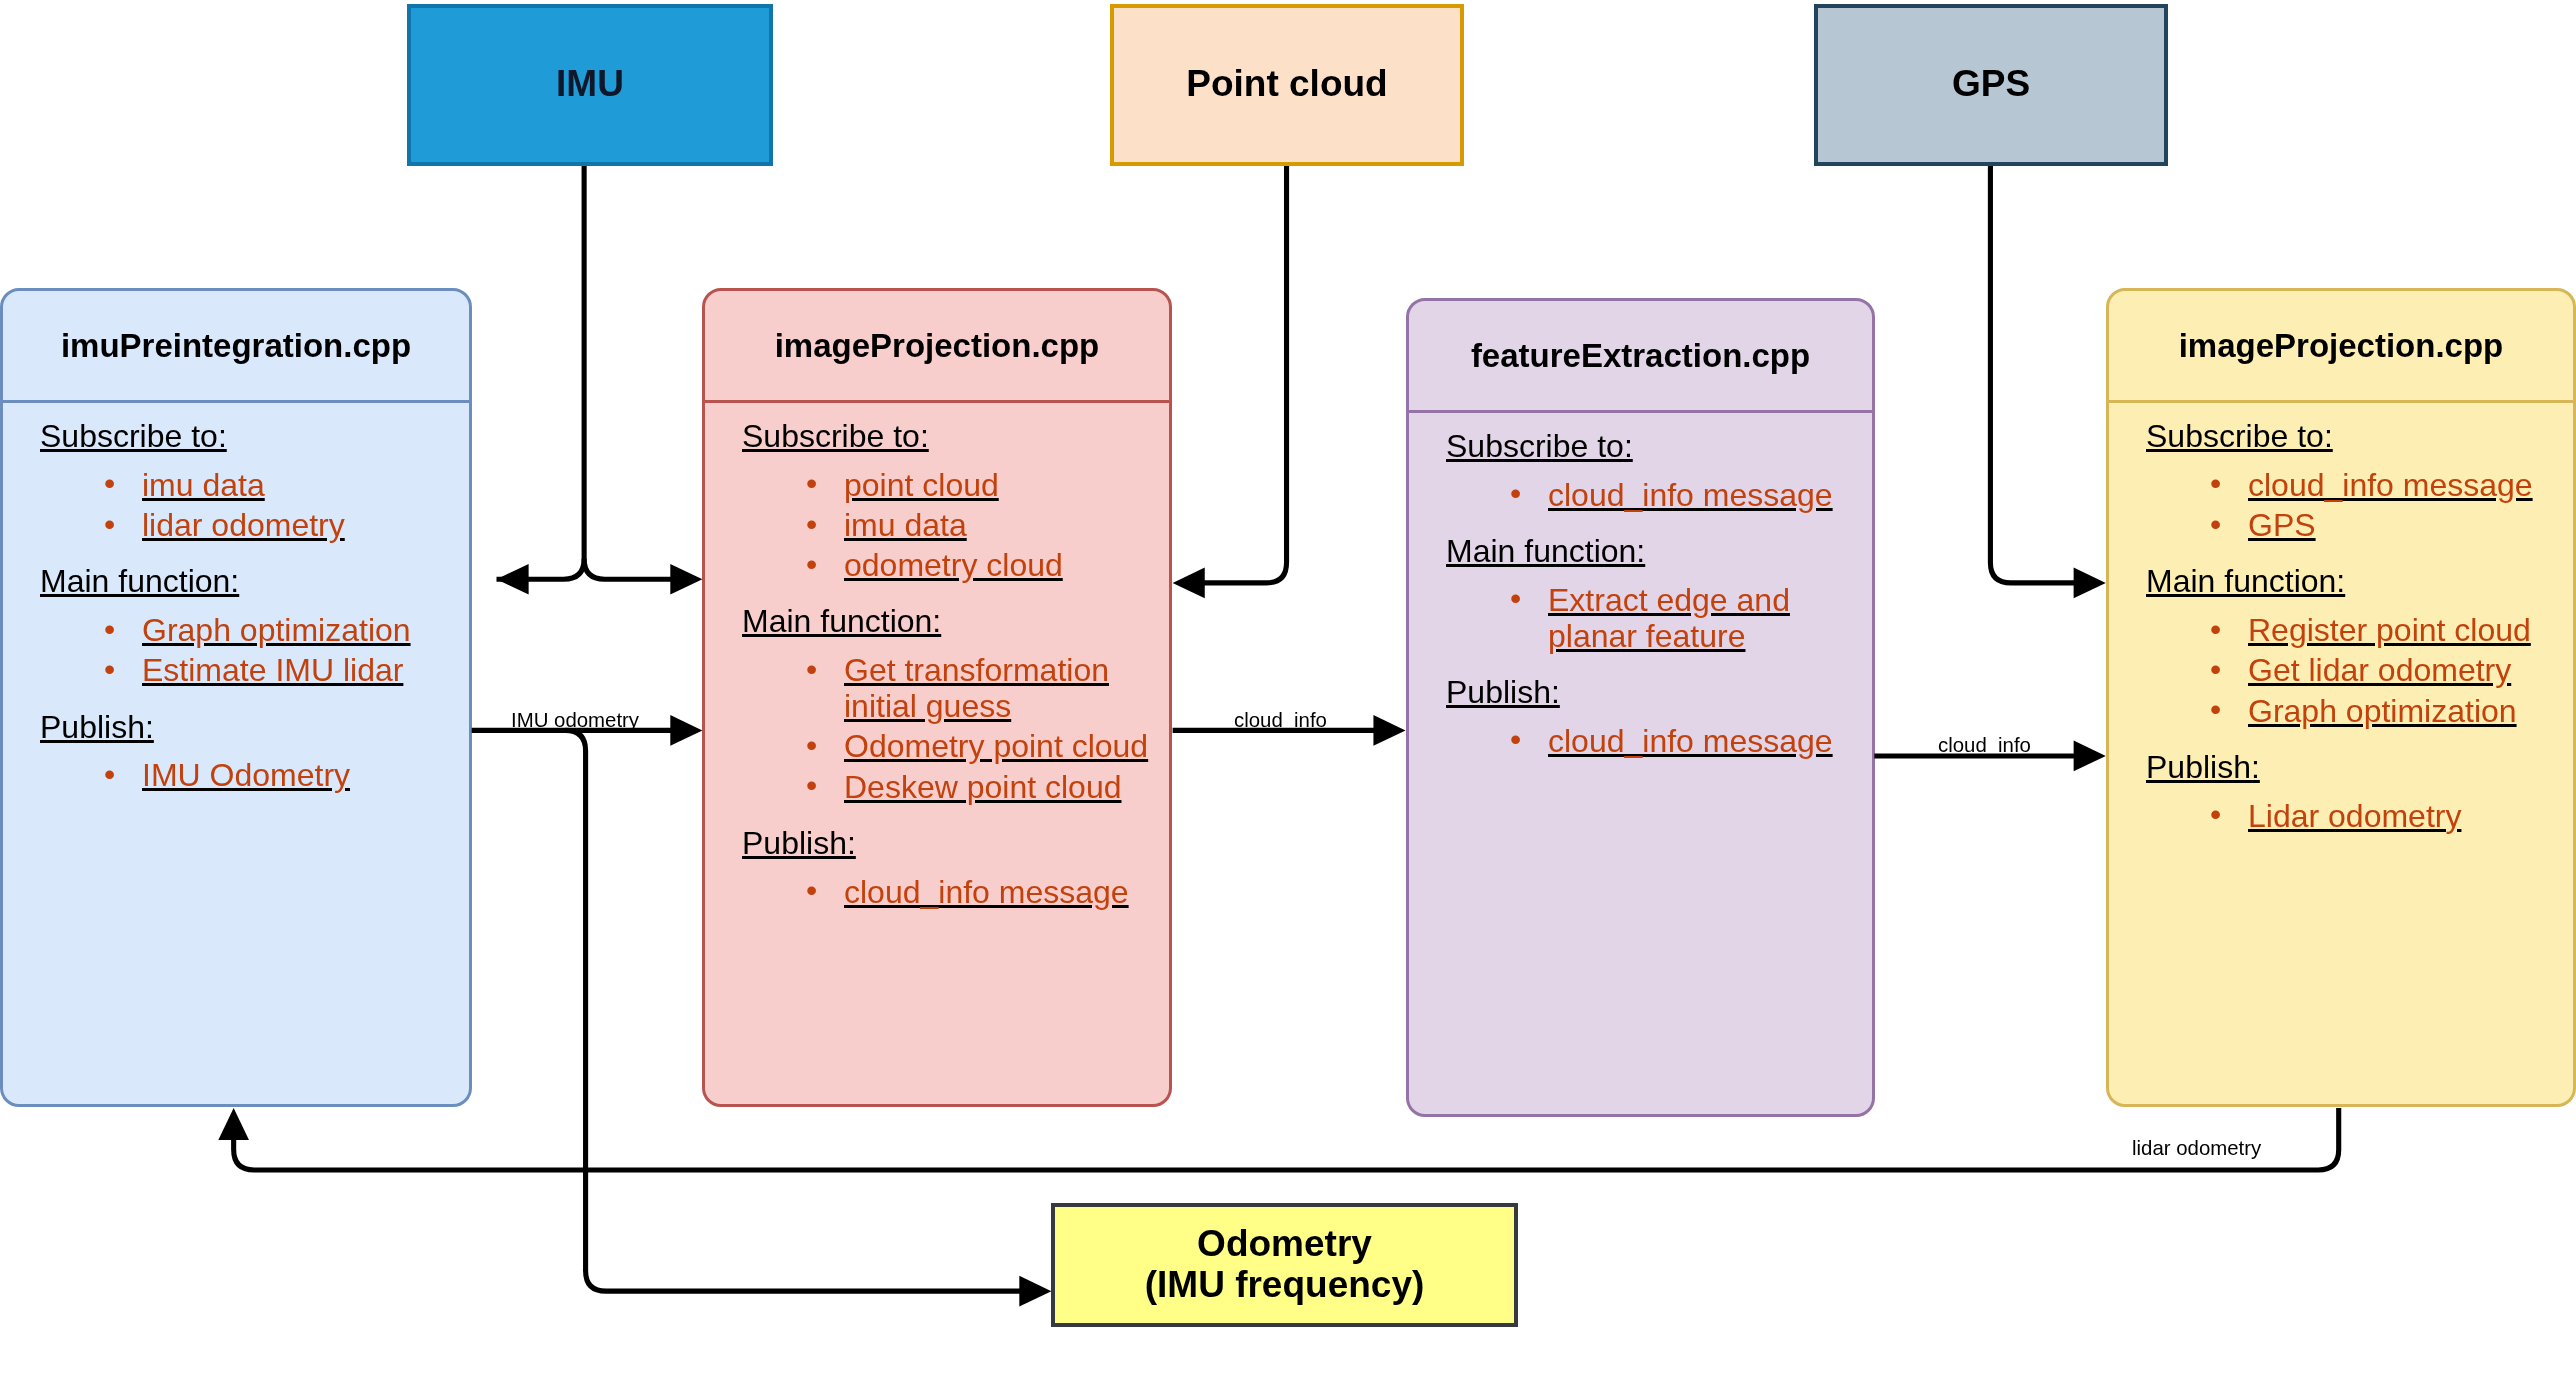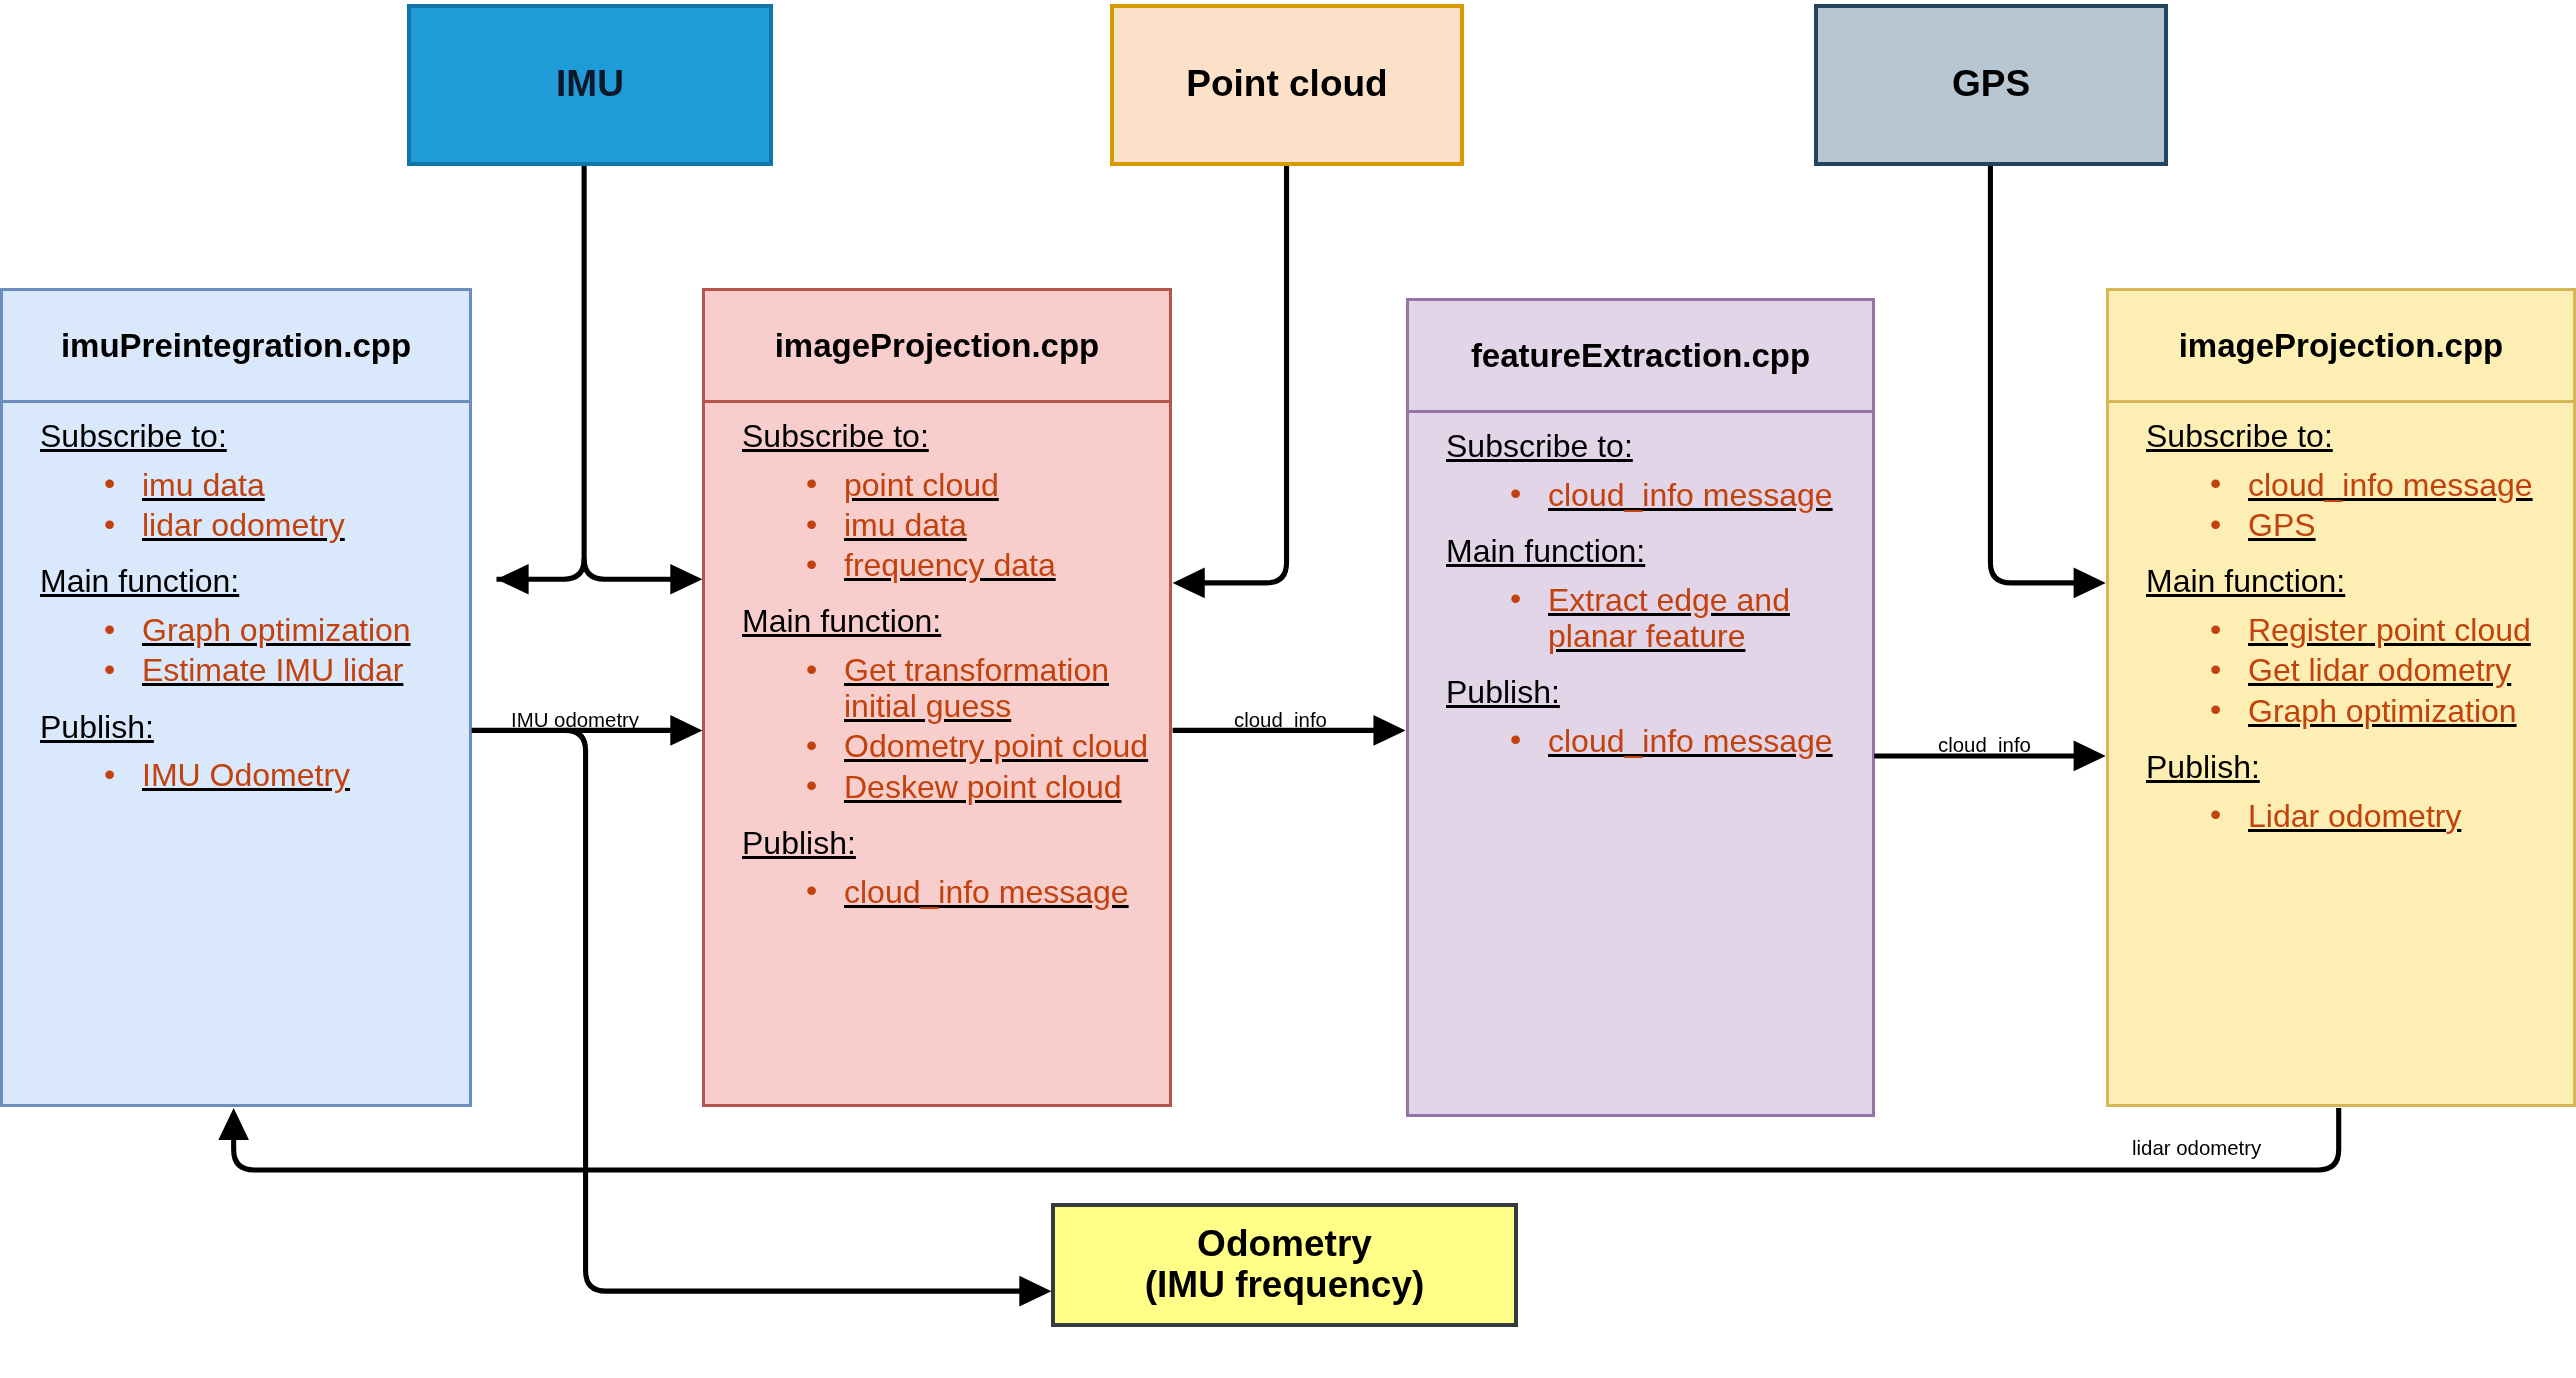--- a/index.html
+++ b/index.html
@@ -6,21 +6,21 @@
   body{font-family:"Liberation Sans",sans-serif;}
   #stage{position:relative;width:2576px;height:1379px;background:#ffffff;overflow:hidden;}
 
   .node{position:absolute;box-sizing:border-box;}
 
   
   .src{display:flex;align-items:center;justify-content:center;
        font-weight:bold;font-size:37px;line-height:1.1;text-align:center;}
 
   
-  .module{box-sizing:border-box;}
+  .module{box-sizing:border-box;border-radius:19px;}
   .module .hdr{box-sizing:border-box;width:100%;height:112px;
        display:flex;align-items:center;justify-content:center;
        font-weight:bold;font-size:33px;color:#000;text-align:center;}
   .module .body{box-sizing:border-box;padding:16px 0 0 8px;text-decoration:underline;}
   .module .body .lead{font-size:32px;line-height:1.12;color:#000;
        margin:0 0 0 29px;padding:0;}
   .module .body ul{margin:13px 0 20.4px 0;padding:0 20.4px 0 93px;list-style:none;}
   .module .body ul li{font-size:32px;line-height:1.12;color:#c2410c;
        position:relative;margin:0 0 4.4px 0;padding-left:38px;}
   .module .body ul li:before{content:"\2022";position:absolute;left:0;top:-1.5px;
@@ -72,21 +72,21 @@
     </div>
   </div>
 
   <div class="node module" style="left:702px;top:288px;width:470px;height:819px;background:#f8cecc;border:3.7px solid #b85450;">
     <div class="hdr" style="border-bottom:3.7px solid #b85450;">imageProjection.cpp</div>
     <div class="body">
       <p class="lead">Subscribe to:</p>
       <ul>
         <li>point cloud</li>
         <li>imu data</li>
-        <li>frequency data</li>
+        <li>odometry cloud</li>
       </ul>
       <p class="lead">Main function:</p>
       <ul>
         <li>Get transformation initial guess</li>
         <li>Odometry point cloud</li>
         <li>Deskew point cloud</li>
       </ul>
       <p class="lead">Publish:</p>
       <ul>
         <li>cloud_info message</li>

